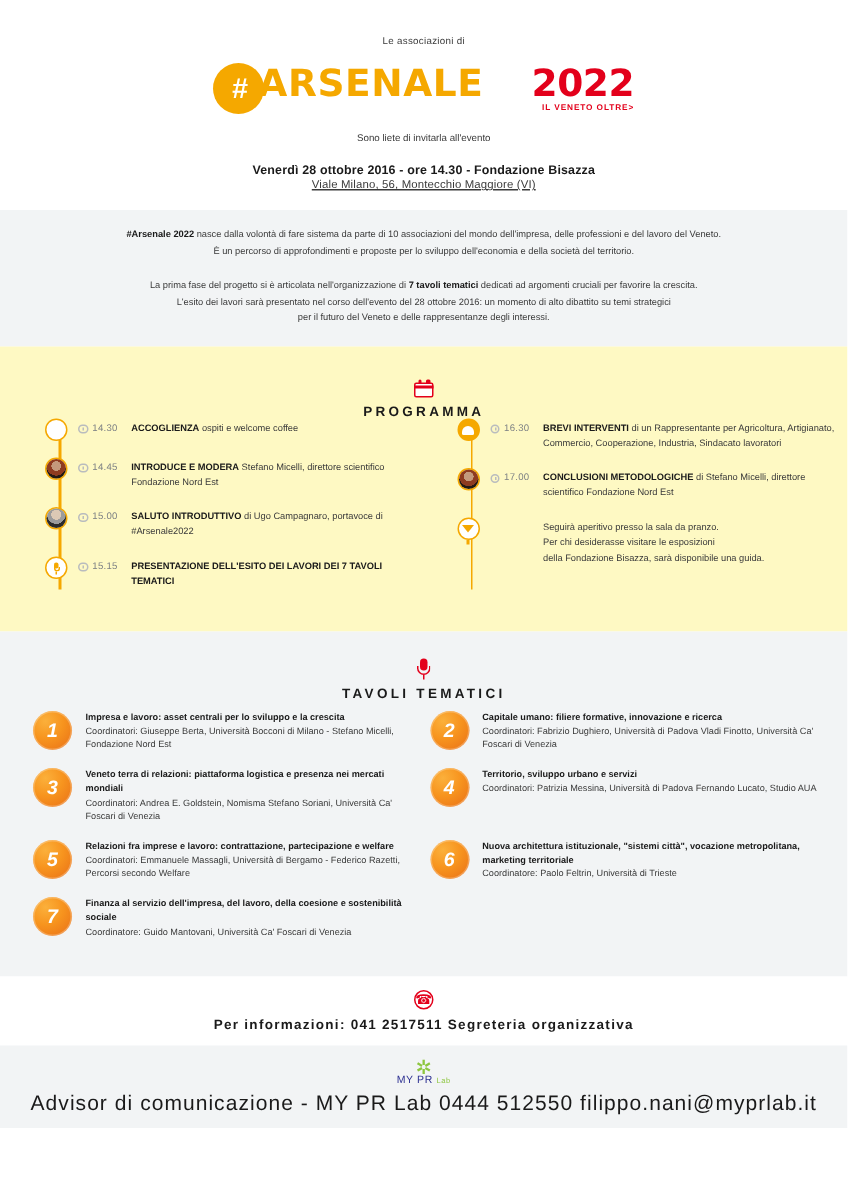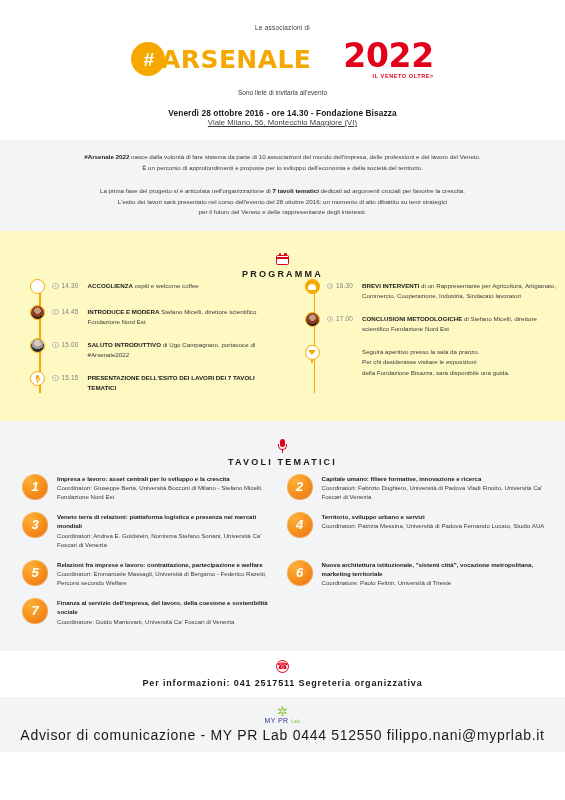--- a/index.html
+++ b/index.html
@@ -40,21 +40,21 @@
     font-style: italic; line-height: 1; letter-spacing: -1px;
   }
   .logo-text { display:flex; flex-direction: column; align-items: flex-start;}
   .logo-row { display: flex; align-items: flex-end; gap: 32px; }
   .logo-arsenale {
     color: #f5a800; font-size: 25px; font-weight: 700;
     letter-spacing: .4px; line-height: 1;
     font-family: "DejaVu Sans", sans-serif;
   }
   .logo-2022 {
-    color: #e3001b; font-size: 33px; font-weight: 700;
+    color: #e3001b; font-size: 25px; font-weight: 700;
     letter-spacing: -.3px; line-height: 1;
     font-family: "DejaVu Sans", sans-serif;
   }
   .logo-tag {
     align-self: flex-end;
     color: #e3001b; font-size: 5.5px; font-weight: 700;
     letter-spacing: .6px; margin-top: 1px;
   }
   .invite-line {
     font-size: 6.5px; color: #3a3a3a; margin-top: 9px; margin-bottom: 12px;

